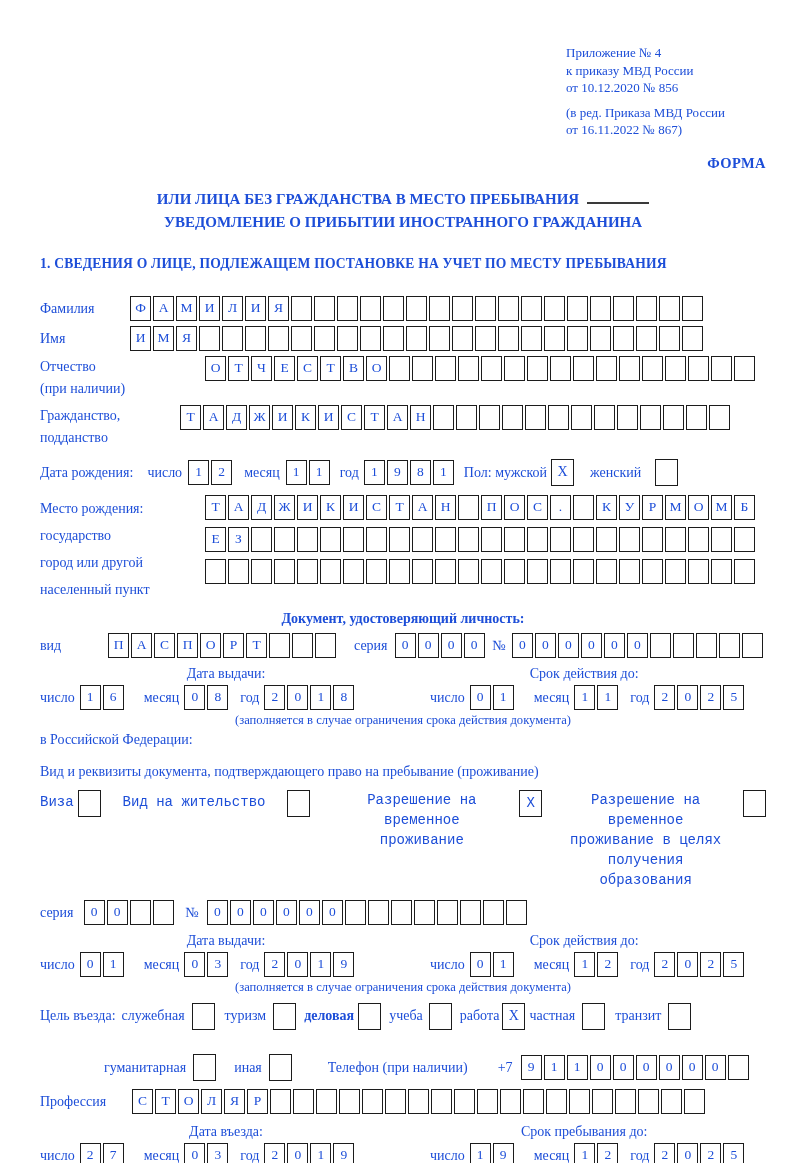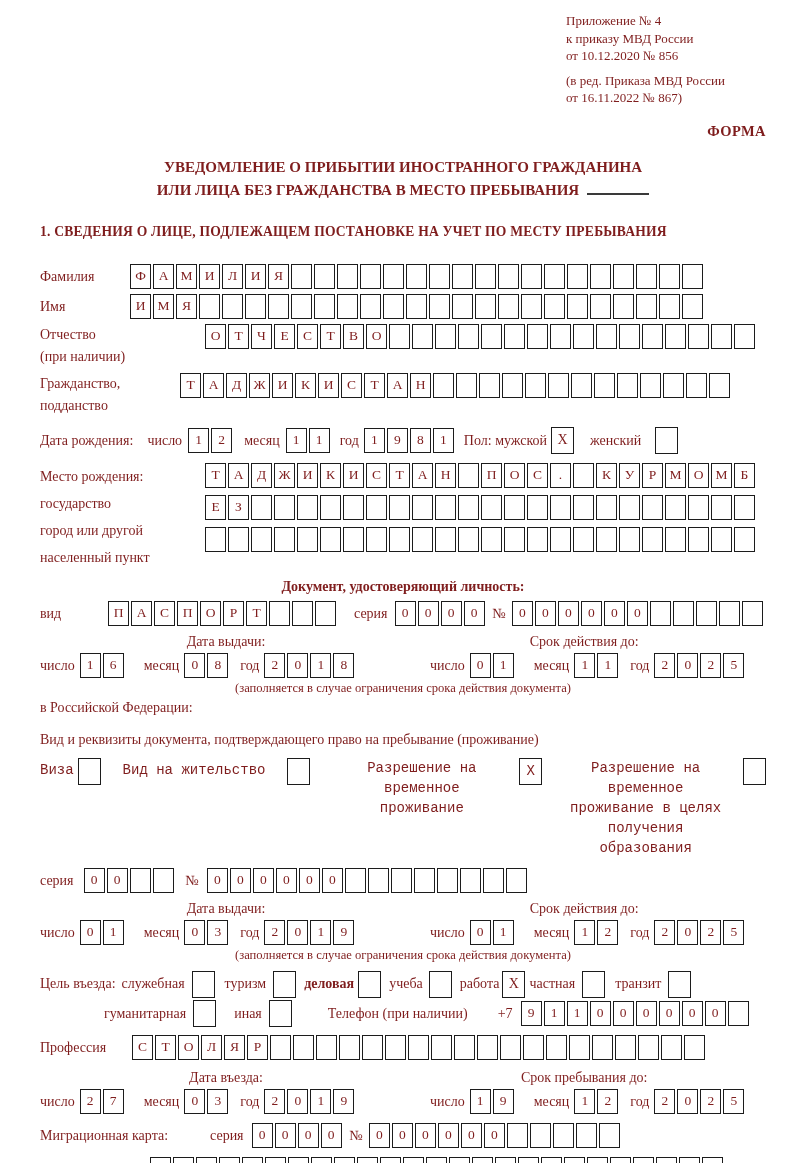--- a/index.html
+++ b/index.html
@@ -1,18 +1,18 @@
 <!DOCTYPE html>
 <html><head>
 <meta charset="utf-8">
 <style>
   html,body { margin:0; padding:0; background:#ffffff; }
   .page {
     position:relative; width:800px; height:1163px; box-sizing:border-box;
-    padding:12px 34px 0 40px; background:#fff; color:#7f1d1d;
+    padding:44px 34px 0 40px; background:#fff; color:#1d4ed8;
     font-family:"Liberation Serif", "DejaVu Serif", serif; font-size:14px;
     overflow:hidden;
   }
   .hdr-right { margin-left:auto; width:200px; font-size:13px; line-height:17.5px; }
   .hdr-revision { margin-top:7px; }
   .forma { text-align:right; font-weight:bold; font-size:14.5px; margin-top:16px; letter-spacing:.4px; }
   .title { text-align:center; font-weight:bold; font-size:15px; line-height:23px; margin-top:16px; }
   .u-line { display:inline-block; width:62px; border-bottom:2px solid #3a3a3a; height:.9em; margin-left:8px; }
   .sec-heading { font-weight:bold; font-size:13.6px; margin-top:22px; letter-spacing:.2px; }
 
@@ -55,24 +55,24 @@
     <div>Приложение № 4</div>
     <div>к приказу МВД России</div>
     <div>от 10.12.2020 № 856</div>
     <div class="hdr-revision">(в ред. Приказа МВД России</div>
     <div>от 16.11.2022 № 867)</div>
   </div>
 
   <div class="forma">ФОРМА</div>
 
   <div class="title">
-    <div>УВЕДОМЛЕНИЕ О ПРИБЫТИИ ИНОСТРАННОГО ГРАЖДАНИНА</div>
     <div>
       <span>ИЛИ ЛИЦА БЕЗ ГРАЖДАНСТВА В МЕСТО ПРЕБЫВАНИЯ</span><span class="u-line"></span>
     </div>
+    <div>УВЕДОМЛЕНИЕ О ПРИБЫТИИ ИНОСТРАННОГО ГРАЖДАНИНА</div>
   </div>
 
   <div class="sec-heading">1. СВЕДЕНИЯ О ЛИЦЕ, ПОДЛЕЖАЩЕМ ПОСТАНОВКЕ НА УЧЕТ ПО МЕСТУ ПРЕБЫВАНИЯ</div>
 
   <div class="row" style="margin-top:24px;">
     <span class="lbl" style="width:90px;">Фамилия</span>
     <span class="boxes">
         <span class="cb">Ф</span>
         <span class="cb">А</span>
         <span class="cb">М</span>
@@ -514,21 +514,21 @@
     <span class="lbl" style="margin-left:8px;">учеба</span>
     <span class="chk" style="margin-left:6px;"></span>
     <span class="lbl" style="margin-left:8px;">работа</span>
     <span class="chk" style="margin-left:3px;">X</span>
     <span class="lbl" style="margin-left:4px;">частная</span>
     <span class="chk"></span>
     <span class="lbl" style="margin-left:10px;">транзит</span>
     <span class="chk"></span>
   </div>
 
-  <div class="row" style="align-items:center; margin-top:2px; margin-left:64px;">
+  <div class="row" style="align-items:center; margin-top:24px; margin-left:64px;">
     <span class="lbl">гуманитарная</span>
     <span class="chk"></span>
     <span class="lbl" style="margin-left:18px;">иная</span>
     <span class="chk"></span>
     <span class="lbl" style="margin-left:36px;">Телефон (при наличии)</span>
     <span class="lbl" style="margin-left:30px; margin-right:8px;">+7</span>
     <span class="boxes">
         <span class="cb">9</span>
         <span class="cb">1</span>
         <span class="cb">1</span>

